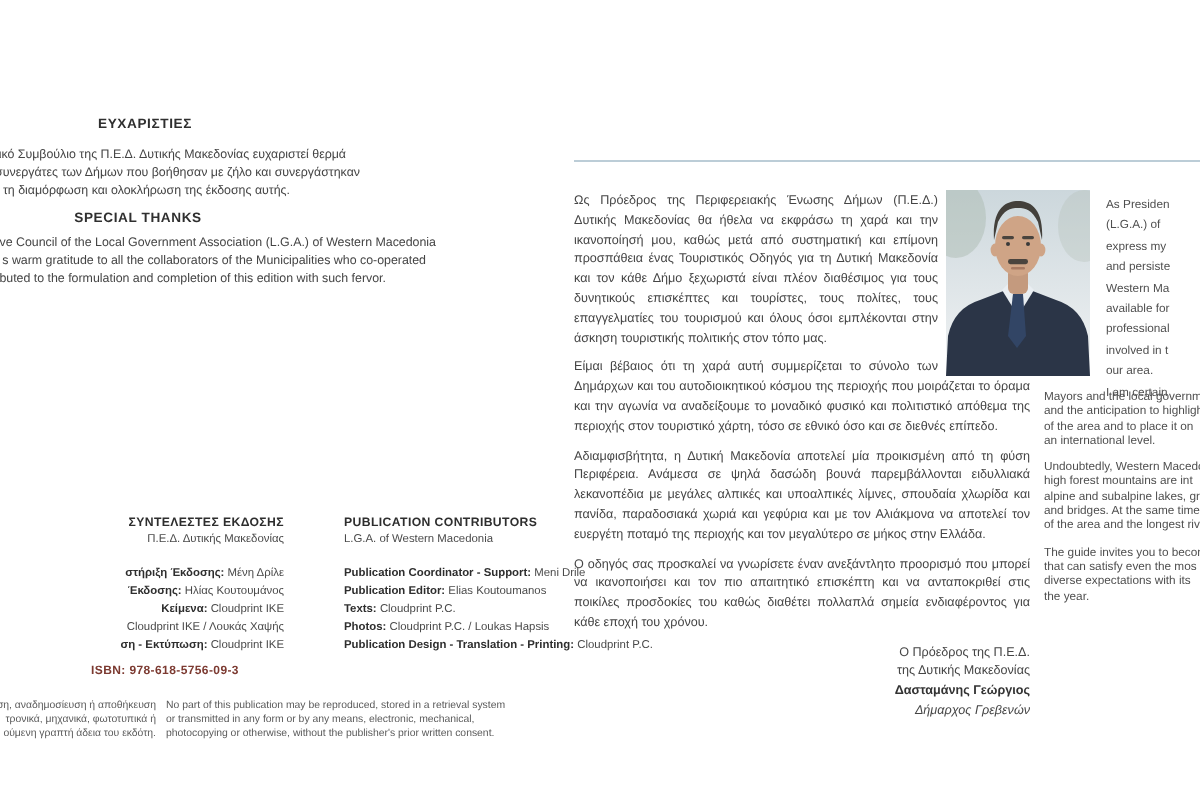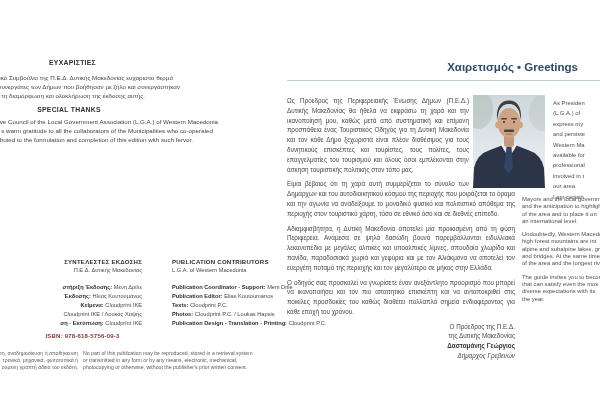--- a/index.html
+++ b/index.html
@@ -81,21 +81,20 @@
   </div>
   <div class="abs copyright" style="left:83px;top:350px;">
     <div class="nw">No part of this publication may be reproduced, stored in a retrieval system</div>
     <div class="nw">or transmitted in any form or by any means, electronic, mechanical,</div>
     <div class="nw">photocopying or otherwise, without the publisher's prior written consent.</div>
   </div>
 </div>
 
 <div class="page-right">
 
-  <div class="abs greet-heading nw" style="right:22px;top:61px;">Χαιρετισμός • Greetings</div>
   <div class="abs greet-rule" style="left:0;right:0;top:80px;"></div>
 
   <div class="photo">
     <svg width="72" height="93" viewBox="0 0 72 93" xmlns="http://www.w3.org/2000/svg">
       <defs>
         <linearGradient id="sky" x1="0" y1="0" x2="0" y2="1">
           <stop offset="0" stop-color="#ccd7dc"></stop>
           <stop offset="1" stop-color="#f1f3f4"></stop>
         </linearGradient>
       </defs>

